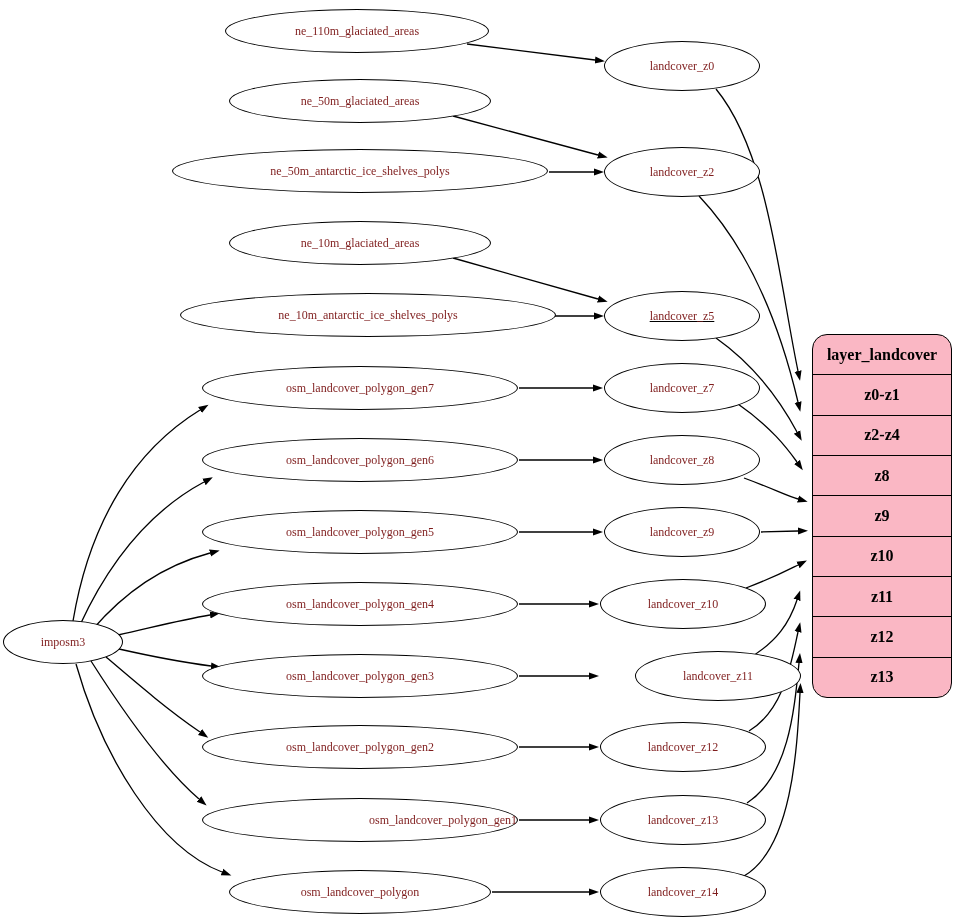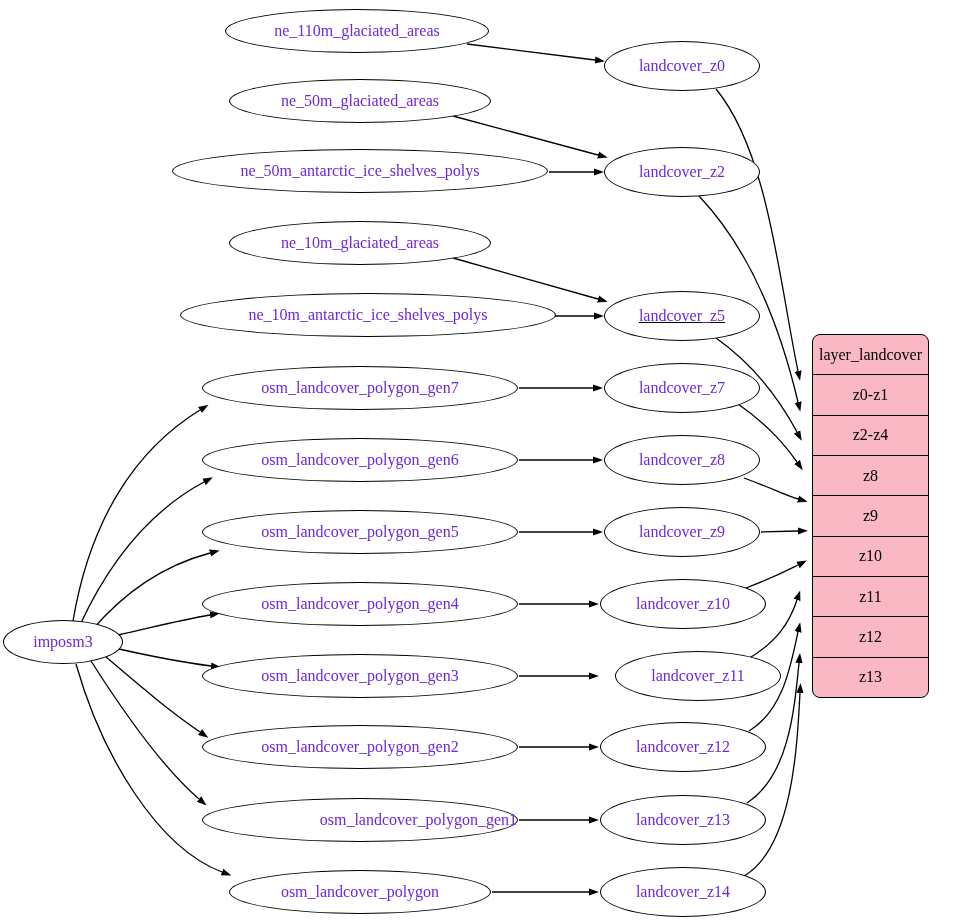--- a/index.html
+++ b/index.html
@@ -24,38 +24,39 @@
     position: absolute;
     border: 1.4px solid #000000;
     border-radius: 50%;
     background: #ffffff;
     display: flex;
     align-items: center;
     justify-content: center;
     box-sizing: border-box;
   }
   .node span {
-    font-size: 16px;
-    color: #6d28d9;
+    font-size: 12px;
+    color: #7f1d1d;
     white-space: nowrap;
     line-height: 1;
   }
   #record {
     position: absolute;
     left: 812px;
     top: 334px;
-    width: 117px;
+    width: 140px;
     height: 364px;
     box-sizing: border-box;
     background: #fab7c4;
     border: 1.6px solid #000000;
-    border-radius: 8px;
+    border-radius: 15px;
     display: flex;
     flex-direction: column;
     overflow: hidden;
+    font-weight: bold;
   }
   .cell {
     flex: 1 1 0;
     display: flex;
     align-items: center;
     justify-content: center;
     font-size: 16px;
     color: #000000;
     border-bottom: 1.2px solid #000000;
     white-space: nowrap;
@@ -168,21 +169,21 @@
       </div>
       <div class="node" style="left: 604px; top: 435px; width: 156px; height: 50px; background: rgb(255, 255, 255);">
         <span>landcover_z8</span>
       </div>
       <div class="node" style="left: 604px; top: 507px; width: 156px; height: 50px; background: rgb(255, 255, 255);">
         <span>landcover_z9</span>
       </div>
       <div class="node" style="left: 600px; top: 579px; width: 166px; height: 50px; background: rgb(255, 255, 255);">
         <span>landcover_z10</span>
       </div>
-      <div class="node" style="left: 615px; top: 651px; width: 166px; height: 50px; background: rgb(255, 255, 255);">
+      <div class="node" style="left: 635px; top: 651px; width: 166px; height: 50px; background: rgb(255, 255, 255);">
         <span>landcover_z11</span>
       </div>
       <div class="node" style="left: 600px; top: 722px; width: 166px; height: 50px; background: rgb(255, 255, 255);">
         <span>landcover_z12</span>
       </div>
       <div class="node" style="left: 600px; top: 795px; width: 166px; height: 50px; background: rgb(255, 255, 255);">
         <span>landcover_z13</span>
       </div>
       <div class="node" style="left: 600px; top: 867px; width: 166px; height: 50px; background: rgb(255, 255, 255);">
         <span>landcover_z14</span>

